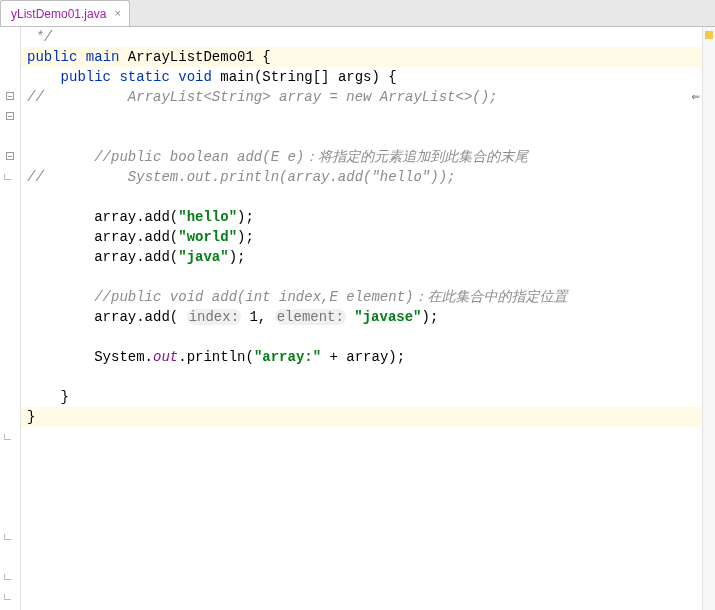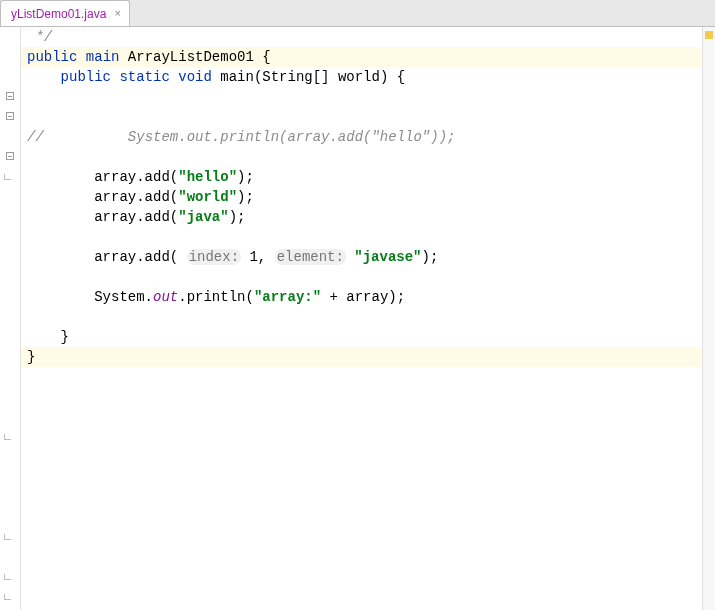--- a/index.html
+++ b/index.html
@@ -163,34 +163,37 @@
     <div class="gutter-tick" style="top:547px"></div>
     <div class="gutter-tick" style="top:567px"></div>
   </div>
 
   <div class="code-area">
 
     <div class="line"><span class="cmt"> */</span></div>
 
     <div class="line hl"><span class="kw">public</span> <span class="kw">main</span> <span class="cls">ArrayListDemo01</span> <span class="nm">{</span></div>
 
-    <div class="line">    <span class="kw">public</span> <span class="kw">static</span> <span class="kw">void</span> <span class="mth">main</span><span class="nm">(String[] world) {</span></div>
-
-    <div class="line"><span></span></div>
-
-    <div class="line"><span></span></div>
-
+    <div class="line">    <span class="kw">public</span> <span class="kw">static</span> <span class="kw">void</span> <span class="mth">main</span><span class="nm">(String[] args) {</span></div>
+
+    <div class="line"><span class="cmt">//</span><span class="cmt">          ArrayList&lt;String&gt; array = new ArrayList&lt;&gt;();</span><span class="ret-arrow">⇐</span></div>
+    <div class="line"><span></span></div>
+
+    <div class="line"><span></span></div>
+
+    <div class="line"><span class="cmt">        //public boolean add(E e)：将指定的元素追加到此集合的末尾</span></div>
     <div class="line"><span class="cmt">//</span><span class="cmt">          System.out.println(array.add("hello"));</span></div>
     <div class="line"><span></span></div>
 
     <div class="line"><span class="nm">        array.add(</span><span class="str">"hello"</span><span class="nm">);</span></div>
     <div class="line"><span class="nm">        array.add(</span><span class="str">"world"</span><span class="nm">);</span></div>
     <div class="line"><span class="nm">        array.add(</span><span class="str">"java"</span><span class="nm">);</span></div>
     <div class="line"><span></span></div>
 
+    <div class="line"><span class="cmt">        //public void add(int index,E element)：在此集合中的指定位置</span></div>
     <div class="line"><span class="nm">        array.add( </span><span class="hint">index:</span><span class="nm"> 1, </span><span class="hint">element:</span><span class="nm"> </span><span class="str">"javase"</span><span class="nm">);</span></div>
     <div class="line"><span></span></div>
 
     <div class="line"><span class="nm">        System.</span><span class="sfld">out</span><span class="nm">.println(</span><span class="str">"array:"</span><span class="nm"> + array);</span></div>
     <div class="line"><span></span></div>
 
     <div class="line"><span class="nm">    }</span></div>
     <div class="line hl"><span class="nm">}</span></div>
   </div>
 

